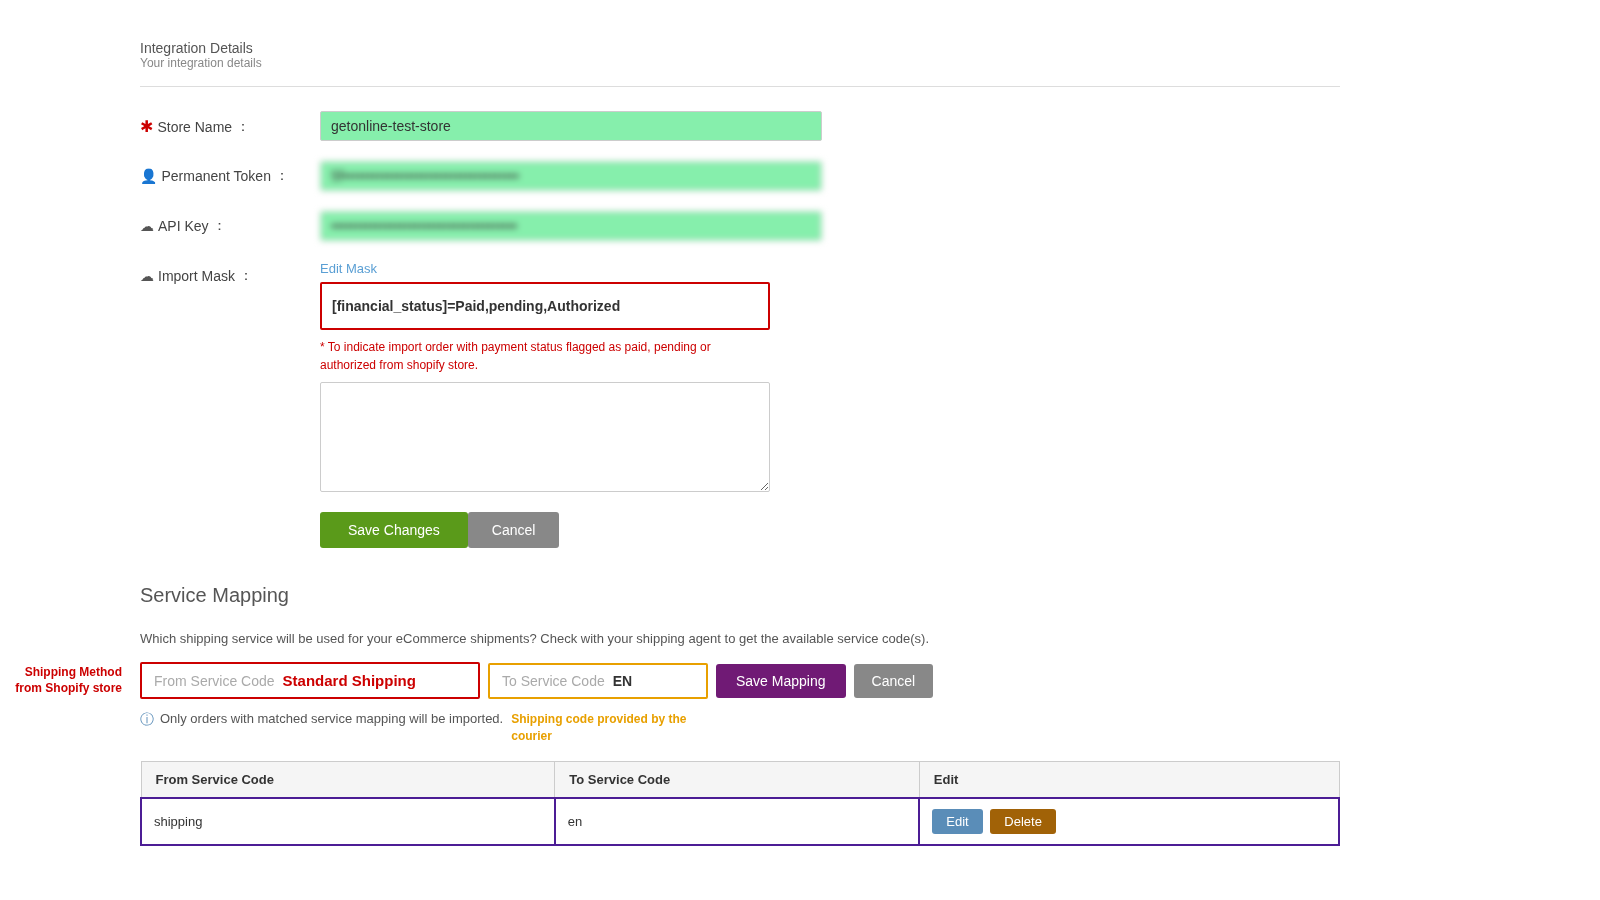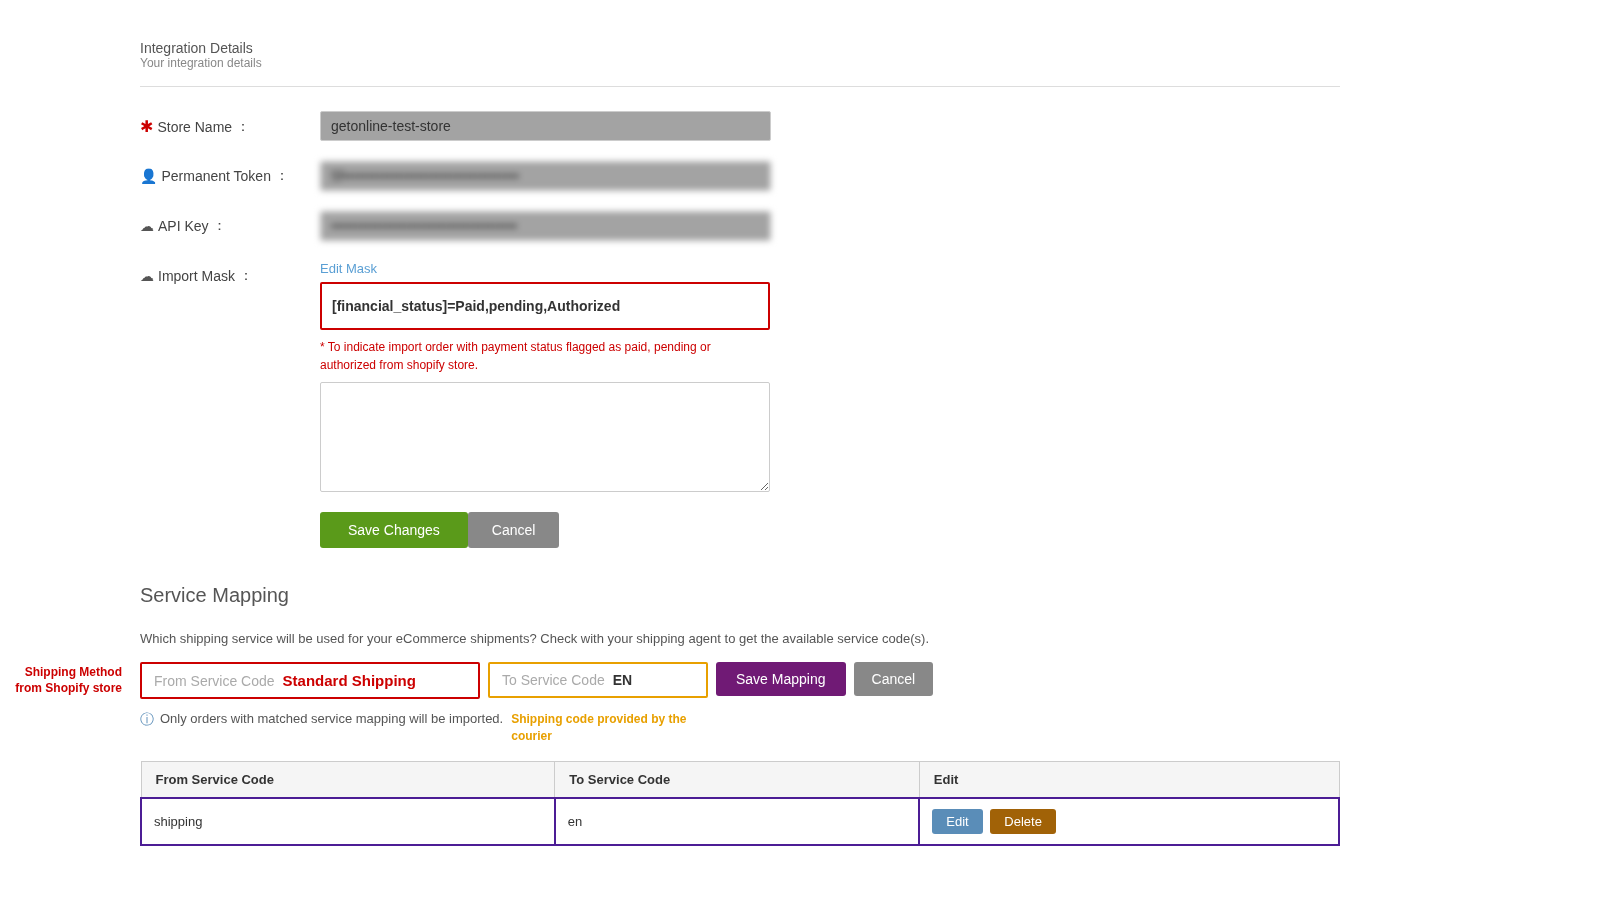--- a/index.html
+++ b/index.html
@@ -45,27 +45,27 @@
     }
     .required-star {
       color: #c00;
       font-size: 16px;
     }
     .label-icon {
       color: #555;
       font-size: 14px;
     }
     .form-input {
-      width: 451px;
+      width: 502px;
       padding: 6px 10px;
       border: 1px solid #ccc;
       border-radius: 2px;
       font-size: 14px;
       color: #333;
-      background: #a3a3a3;
+      background: #86efac;
     }
     .import-mask-wrapper {
       display: flex;
       flex-direction: column;
       width: 450px;
     }
     .edit-mask-link {
       color: #5a9fd4;
       font-size: 13px;
       text-decoration: none;
@@ -133,21 +133,21 @@
       margin-bottom: 10px;
     }
     .service-mapping-desc {
       font-size: 13px;
       color: #555;
       margin-bottom: 16px;
       margin-top: 24px;
     }
     .service-input-row {
       display: flex;
-      align-items: flex-start;
+      align-items: center;
       gap: 8px;
       margin-bottom: 10px;
       position: relative;
     }
     .btn-save-mapping {
       background: #701a75;
       color: #fff;
       border: none;
       padding: 9px 20px;
       font-size: 14px;

